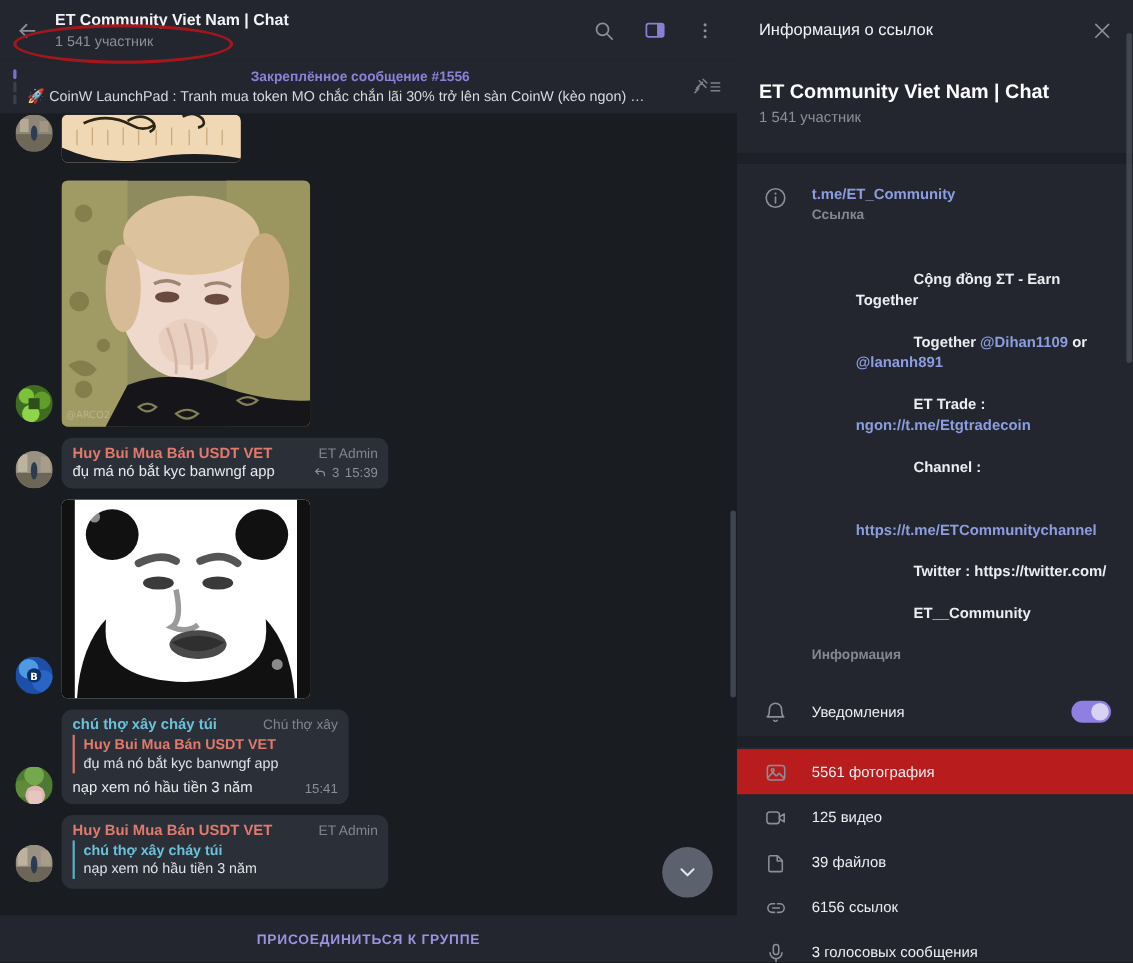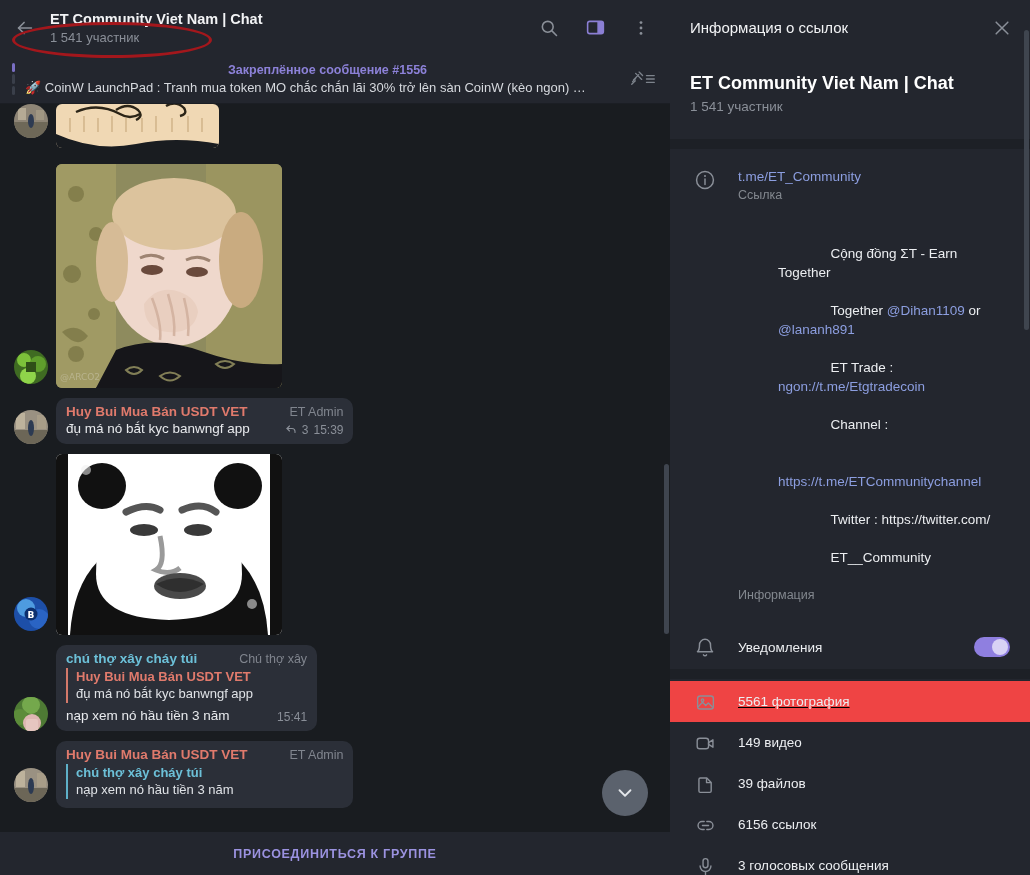--- a/index.html
+++ b/index.html
@@ -182,21 +182,21 @@
   .grp-sub { color: #8a8f98; font-size: 13.5px; line-height: 20px; margin-top: 2px; }
 
   .divider { height: 10px; background: #1d2026; }
 
   .ip-section { padding: 12px 0 14px 0; }
   .ip-row { display: flex; padding: 6px 20px 6px 20px; }
   .ip-icon {
     width: 30px; flex: 0 0 30px; color: #8a8f98;
     display: flex; justify-content: center; padding-top: 2px;
   }
-  .ip-content { padding-left: 18px; flex: 1 1 auto; min-width: 0; }
+  .ip-content { padding-left: 18px; flex: 1 1 auto; min-width: 0; font-weight: bold; }
   .link-main { color: #8c9ee0; font-size: 13.5px; line-height: 19px; cursor: pointer; }
   .sub-label { color: #83888f; font-size: 12.5px; line-height: 19px; }
   .about-text { color: #eceef1; font-size: 13.5px; line-height: 19px; white-space: pre-wrap; margin-left: 40px; }
   .about-text a { color: #8c9ee0; text-decoration: none; cursor: pointer; }
 
   .notif-row {
     display: flex; align-items: center; padding: 10px 20px;
   }
   .notif-label { color: #eceef1; font-size: 13.5px; flex: 1 1 auto; padding-left: 18px; }
   .toggle {
@@ -205,21 +205,21 @@
   }
   .toggle i {
     position: absolute; right: 2px; top: 2px;
     width: 16px; height: 16px; border-radius: 50%; background: #d8d2f5; display: block;
   }
 
   .media-list { padding: 2px 0 6px 0; }
   .media-row {
     display: flex; align-items: center; padding: 9px 20px; cursor: pointer;
   }
-  .media-row.hl { background: #ef4444; text-decoration: underline; }
+  .media-row.hl { background: #b91c1c; }
   .media-label { color: #eceef1; font-size: 13.5px; padding-left: 18px; }
 
   .ip-scrollbar {
     position: absolute; right: 1px; top: 30px; width: 5px; height: 845px; z-index: 9;
   }
   .ip-scrollbar i {
     position: absolute; left: 0; top: 0; width: 5px; height: 300px;
     border-radius: 3px; background: #3f454f; display: block;
   }
 
@@ -576,21 +576,21 @@
           <div class="media-label">5561 фотография</div>
         </div>
 
         <div class="media-row">
           <div class="ip-icon">
             <svg width="21" height="21" viewBox="0 0 24 24" fill="none" stroke="currentColor" stroke-width="1.6" stroke-linejoin="round">
                 <rect x="2.5" y="6" width="13" height="12" rx="3"></rect>
                 <path d="M15.5 11l5-3.2v8.4l-5-3.2z"></path>
               </svg>
           </div>
-          <div class="media-label">149 видео</div>
+          <div class="media-label">125 видео</div>
         </div>
 
         <div class="media-row">
           <div class="ip-icon">
             <svg width="21" height="21" viewBox="0 0 24 24" fill="none" stroke="currentColor" stroke-width="1.6" stroke-linejoin="round">
                 <path d="M6 4.5h7.5L18.5 9.6v9.9a1.5 1.5 0 01-1.5 1.5H6a1.5 1.5 0 01-1.5-1.5V6a1.5 1.5 0 011.5-1.5Z"></path>
                 <path d="M13.2 4.8v5.1h5.1"></path>
               </svg>
           </div>
           <div class="media-label">39 файлов</div>

